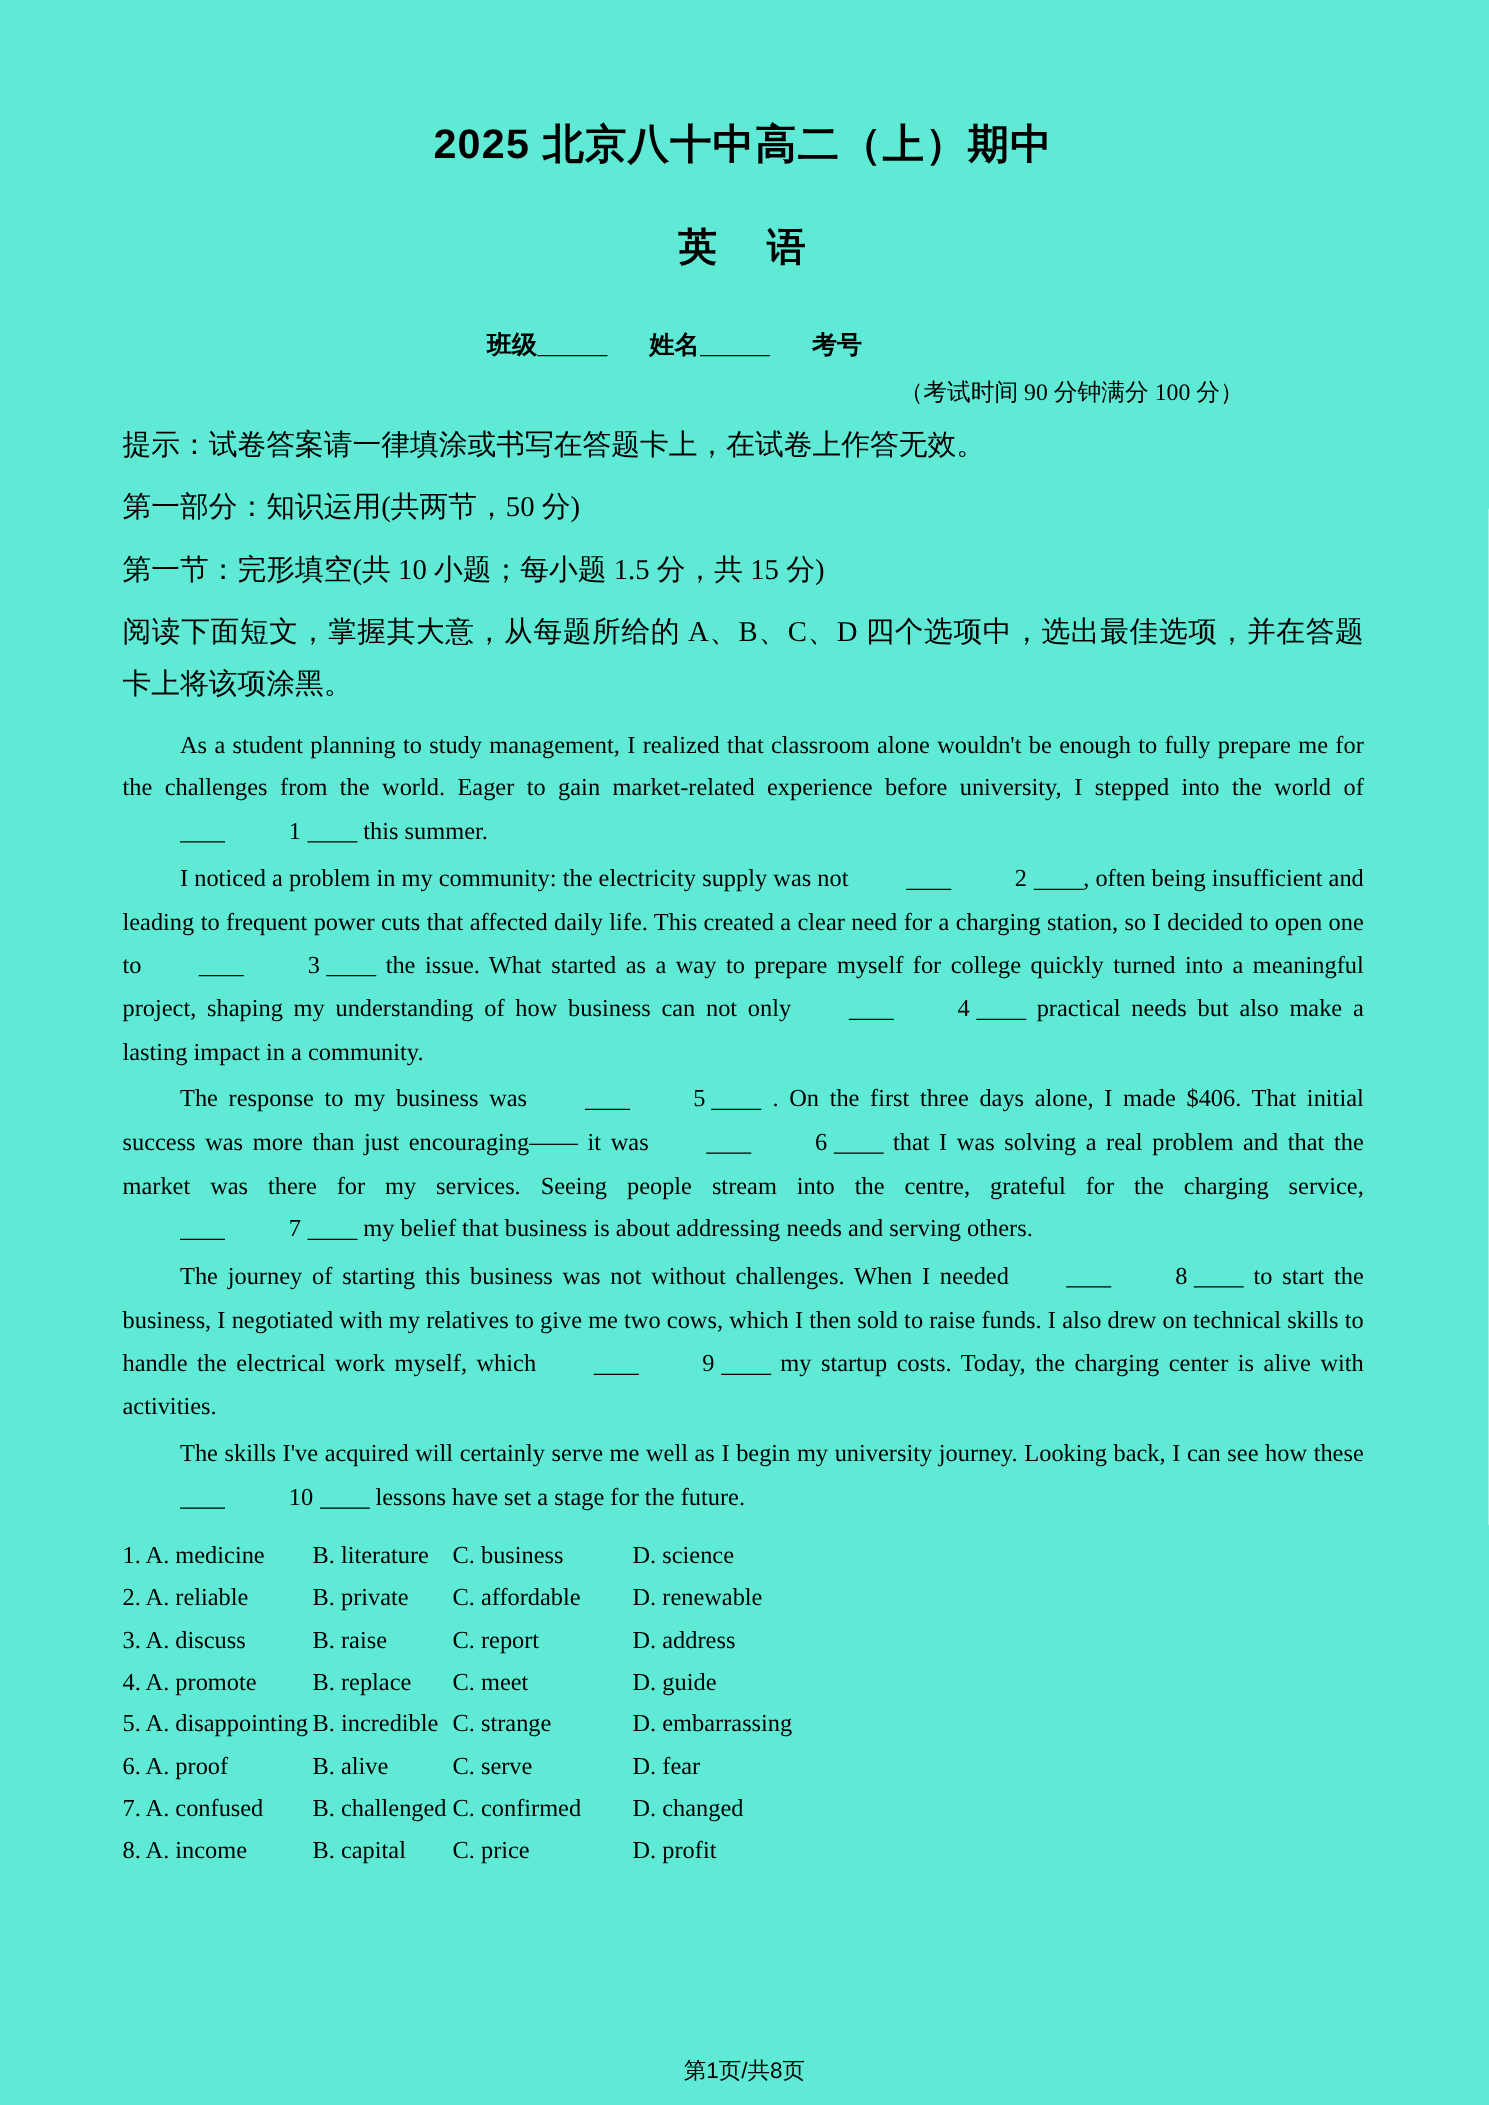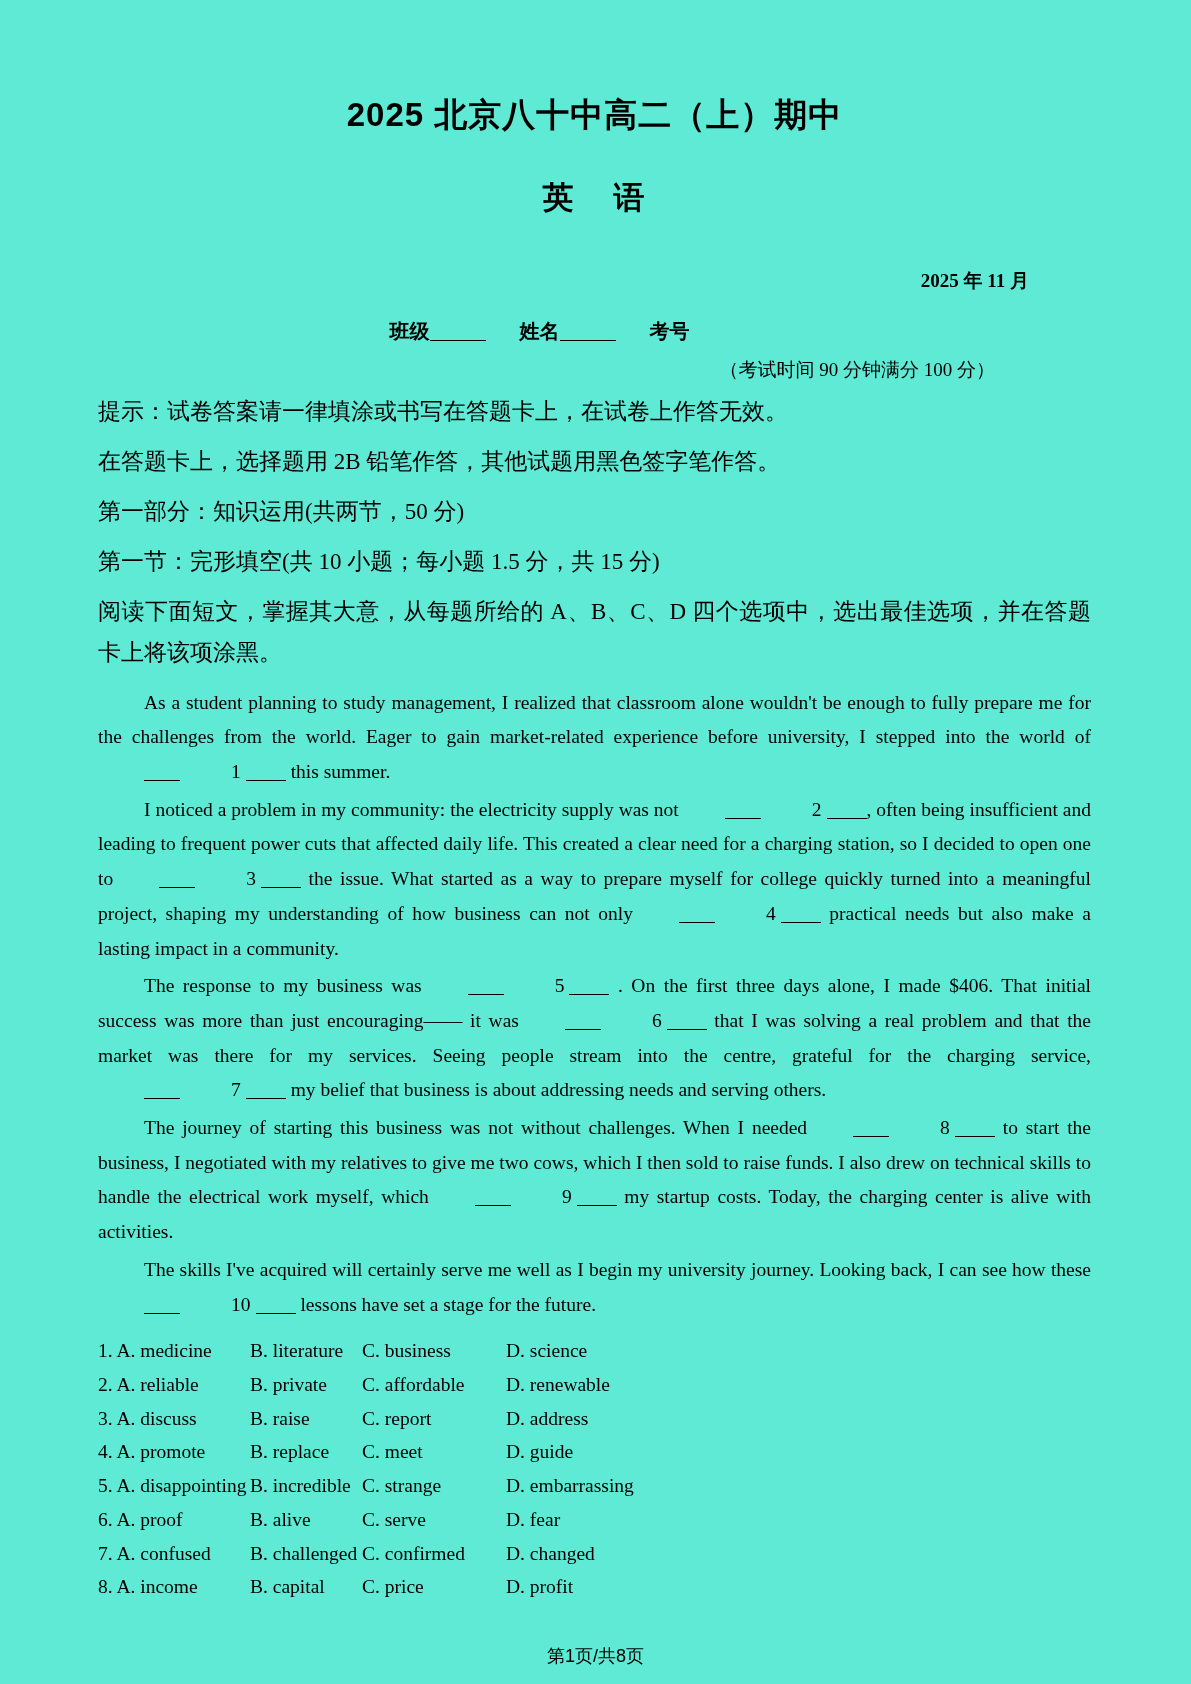--- a/index.html
+++ b/index.html
@@ -147,28 +147,26 @@
 </head>
 <body>
 
 <div class="page">
   <div class="inner">
 
     <h1 class="doc-title">2025 北京八十中高二（上）期中</h1>
 
     <h2 class="doc-subject"><span>英</span><span class="gap"></span><span>语</span></h2>
 
-    <p class="doc-date">2025 年 11 月</p>
 
     <p class="id-line"><span>班级</span><span class="blankline"></span><span class="sp"></span><span>姓名</span><span class="blankline"></span><span class="sp"></span><span>考号</span></p>
 
     <p class="exam-meta">（考试时间 90 分钟满分 100 分）</p>
 
     <p class="note">提示：试卷答案请一律填涂或书写在答题卡上，在试卷上作答无效。</p>
-    <p class="note">在答题卡上，选择题用 2B 铅笔作答，其他试题用黑色签字笔作答。</p>
     <p class="note">第一部分：知识运用(共两节，50 分)</p>
     <p class="note">第一节：完形填空(共 10 小题；每小题 1.5 分，共 15 分)</p>
     <p class="note">阅读下面短文，掌握其大意，从每题所给的 A、B、C、D 四个选项中，选出最佳选项，并在答题卡上将该项涂黑。</p>
 
     <p class="para first"><span>As a student planning to study management, I realized that classroom alone wouldn't be enough to fully prepare me for the challenges from the world. Eager to gain market-related experience before university, I stepped into the world of</span><span class="blank"><span class="u w1"></span><span class="num">1</span><span class="u w2"></span></span> <span>this summer.</span></p>
 
     <p class="para"><span>I noticed a problem in my community: the electricity supply was not</span><span class="blank"><span class="u w1"></span><span class="num">2</span><span class="u w2"></span></span><span>, often being insufficient and leading to frequent power cuts that affected daily life. This created a clear need for a charging station, so I decided to open one to</span><span class="blank"><span class="u w1"></span><span class="num">3</span><span class="u w2"></span></span> <span>the issue. What started as a way to prepare myself for college quickly turned into a meaningful project, shaping my understanding of how business can not only</span><span class="blank"><span class="u w1"></span><span class="num">4</span><span class="u w2"></span></span> <span>practical needs but also make a lasting impact in a community.</span></p>
 
     <p class="para"><span>The response to my business was</span><span class="blank"><span class="u w1"></span><span class="num">5</span><span class="u w2"></span></span> <span>. On the first three days alone, I made $406. That initial success was more than just encouraging—— it was</span><span class="blank"><span class="u w1"></span><span class="num">6</span><span class="u w2"></span></span> <span>that I was solving a real problem and that the market was there for my services. Seeing people stream into the centre, grateful for the charging service,</span><span class="blank"><span class="u w1"></span><span class="num">7</span><span class="u w2"></span></span> <span>my belief that business is about addressing needs and serving others.</span></p>
 

